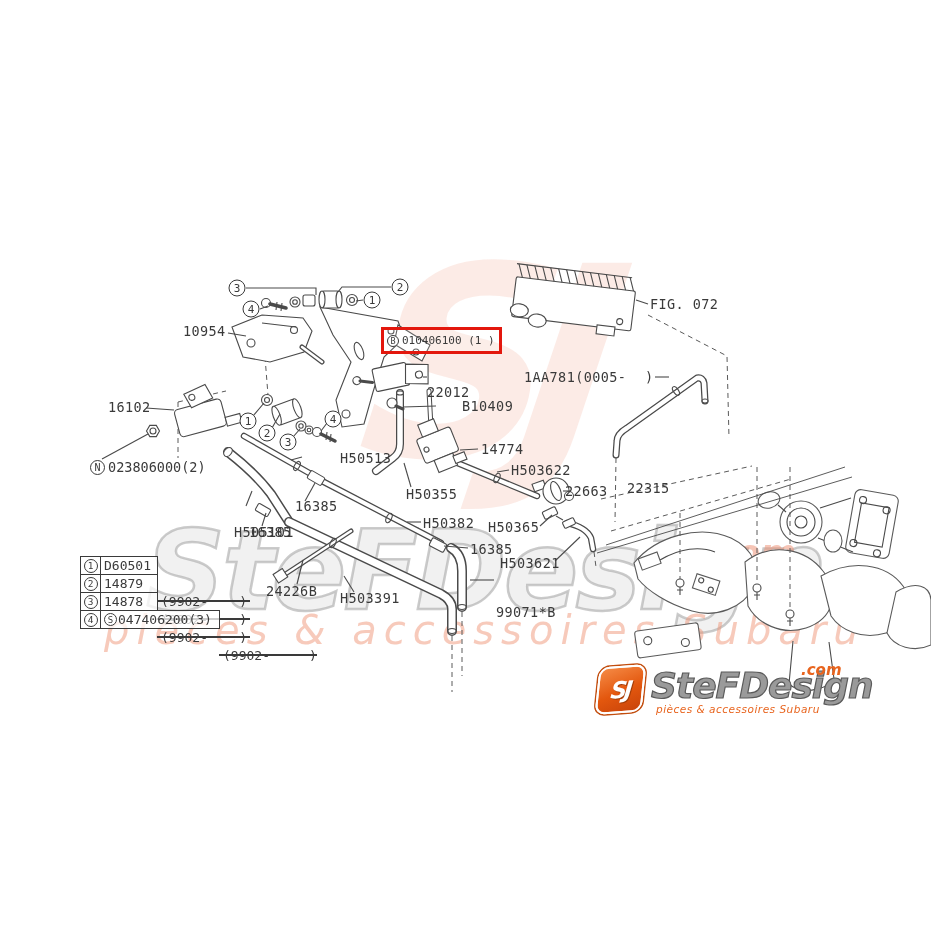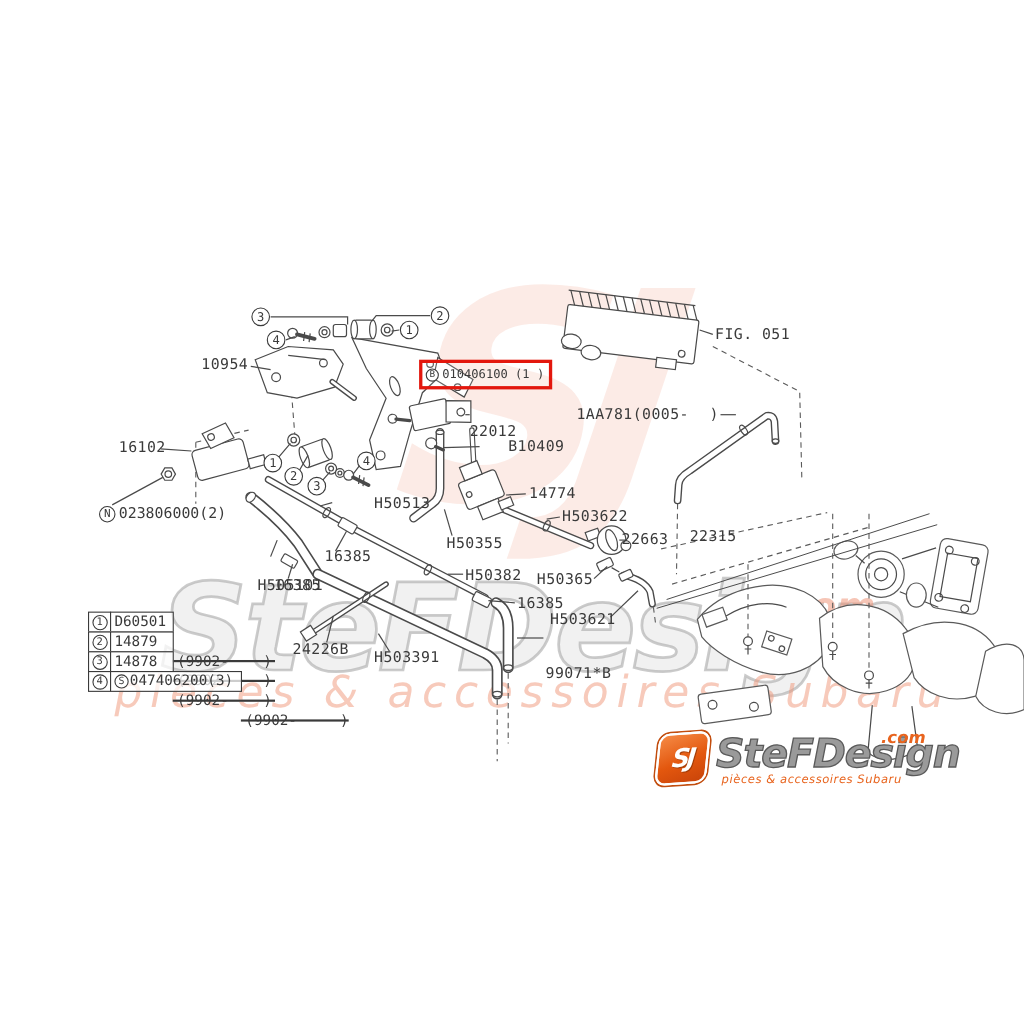--- a/index.html
+++ b/index.html
@@ -323,21 +323,21 @@
       <path class="ln" d="M540,526 L552,515"></path>
       <path class="ln" d="M468,548 L444,546"></path>
       <path class="ln" d="M555,561 L580,537"></path>
       <path class="ln" d="M494,580 L470,580"></path>
       <path class="ln" d="M354,592 L344,576"></path>
       <path class="ln" d="M297,584 L303,560"></path>
     </g>
   </svg>
 
   <div class="plabel" style="left: 183px; top: 331px;">10954</div>
-    <div class="plabel" style="left: 650px; top: 304px;">FIG. 051</div>
+    <div class="plabel" style="left: 650px; top: 304px;">FIG. 072</div>
     <div class="plabel" style="left: 427px; top: 375px; margin-top: 17px;">22012</div>
     <div class="plabel" style="left: 524px; top: 377px;">1AA781(0005-</div>
     <div class="plabel" style="left: 645px; top: 377px;">)</div>
     <div class="plabel" style="left: 438px; top: 406px; margin-left: 24px;">B10409</div>
     <div class="plabel" style="left: 108px; top: 407px;">16102</div>
     <div class="plabel" style="left: 304px; top: 458px; padding-left: 36px;">H50513</div>
     <div class="plabel" style="left: 481px; top: 449px;">14774</div>
     <div class="plabel" style="left: 511px; top: 470px;">H503622</div>
     <div class="plabel" style="left: 406px; top: 494px;">H50355</div>
     <div class="plabel" style="left: 565px; top: 491px;">22663</div>

